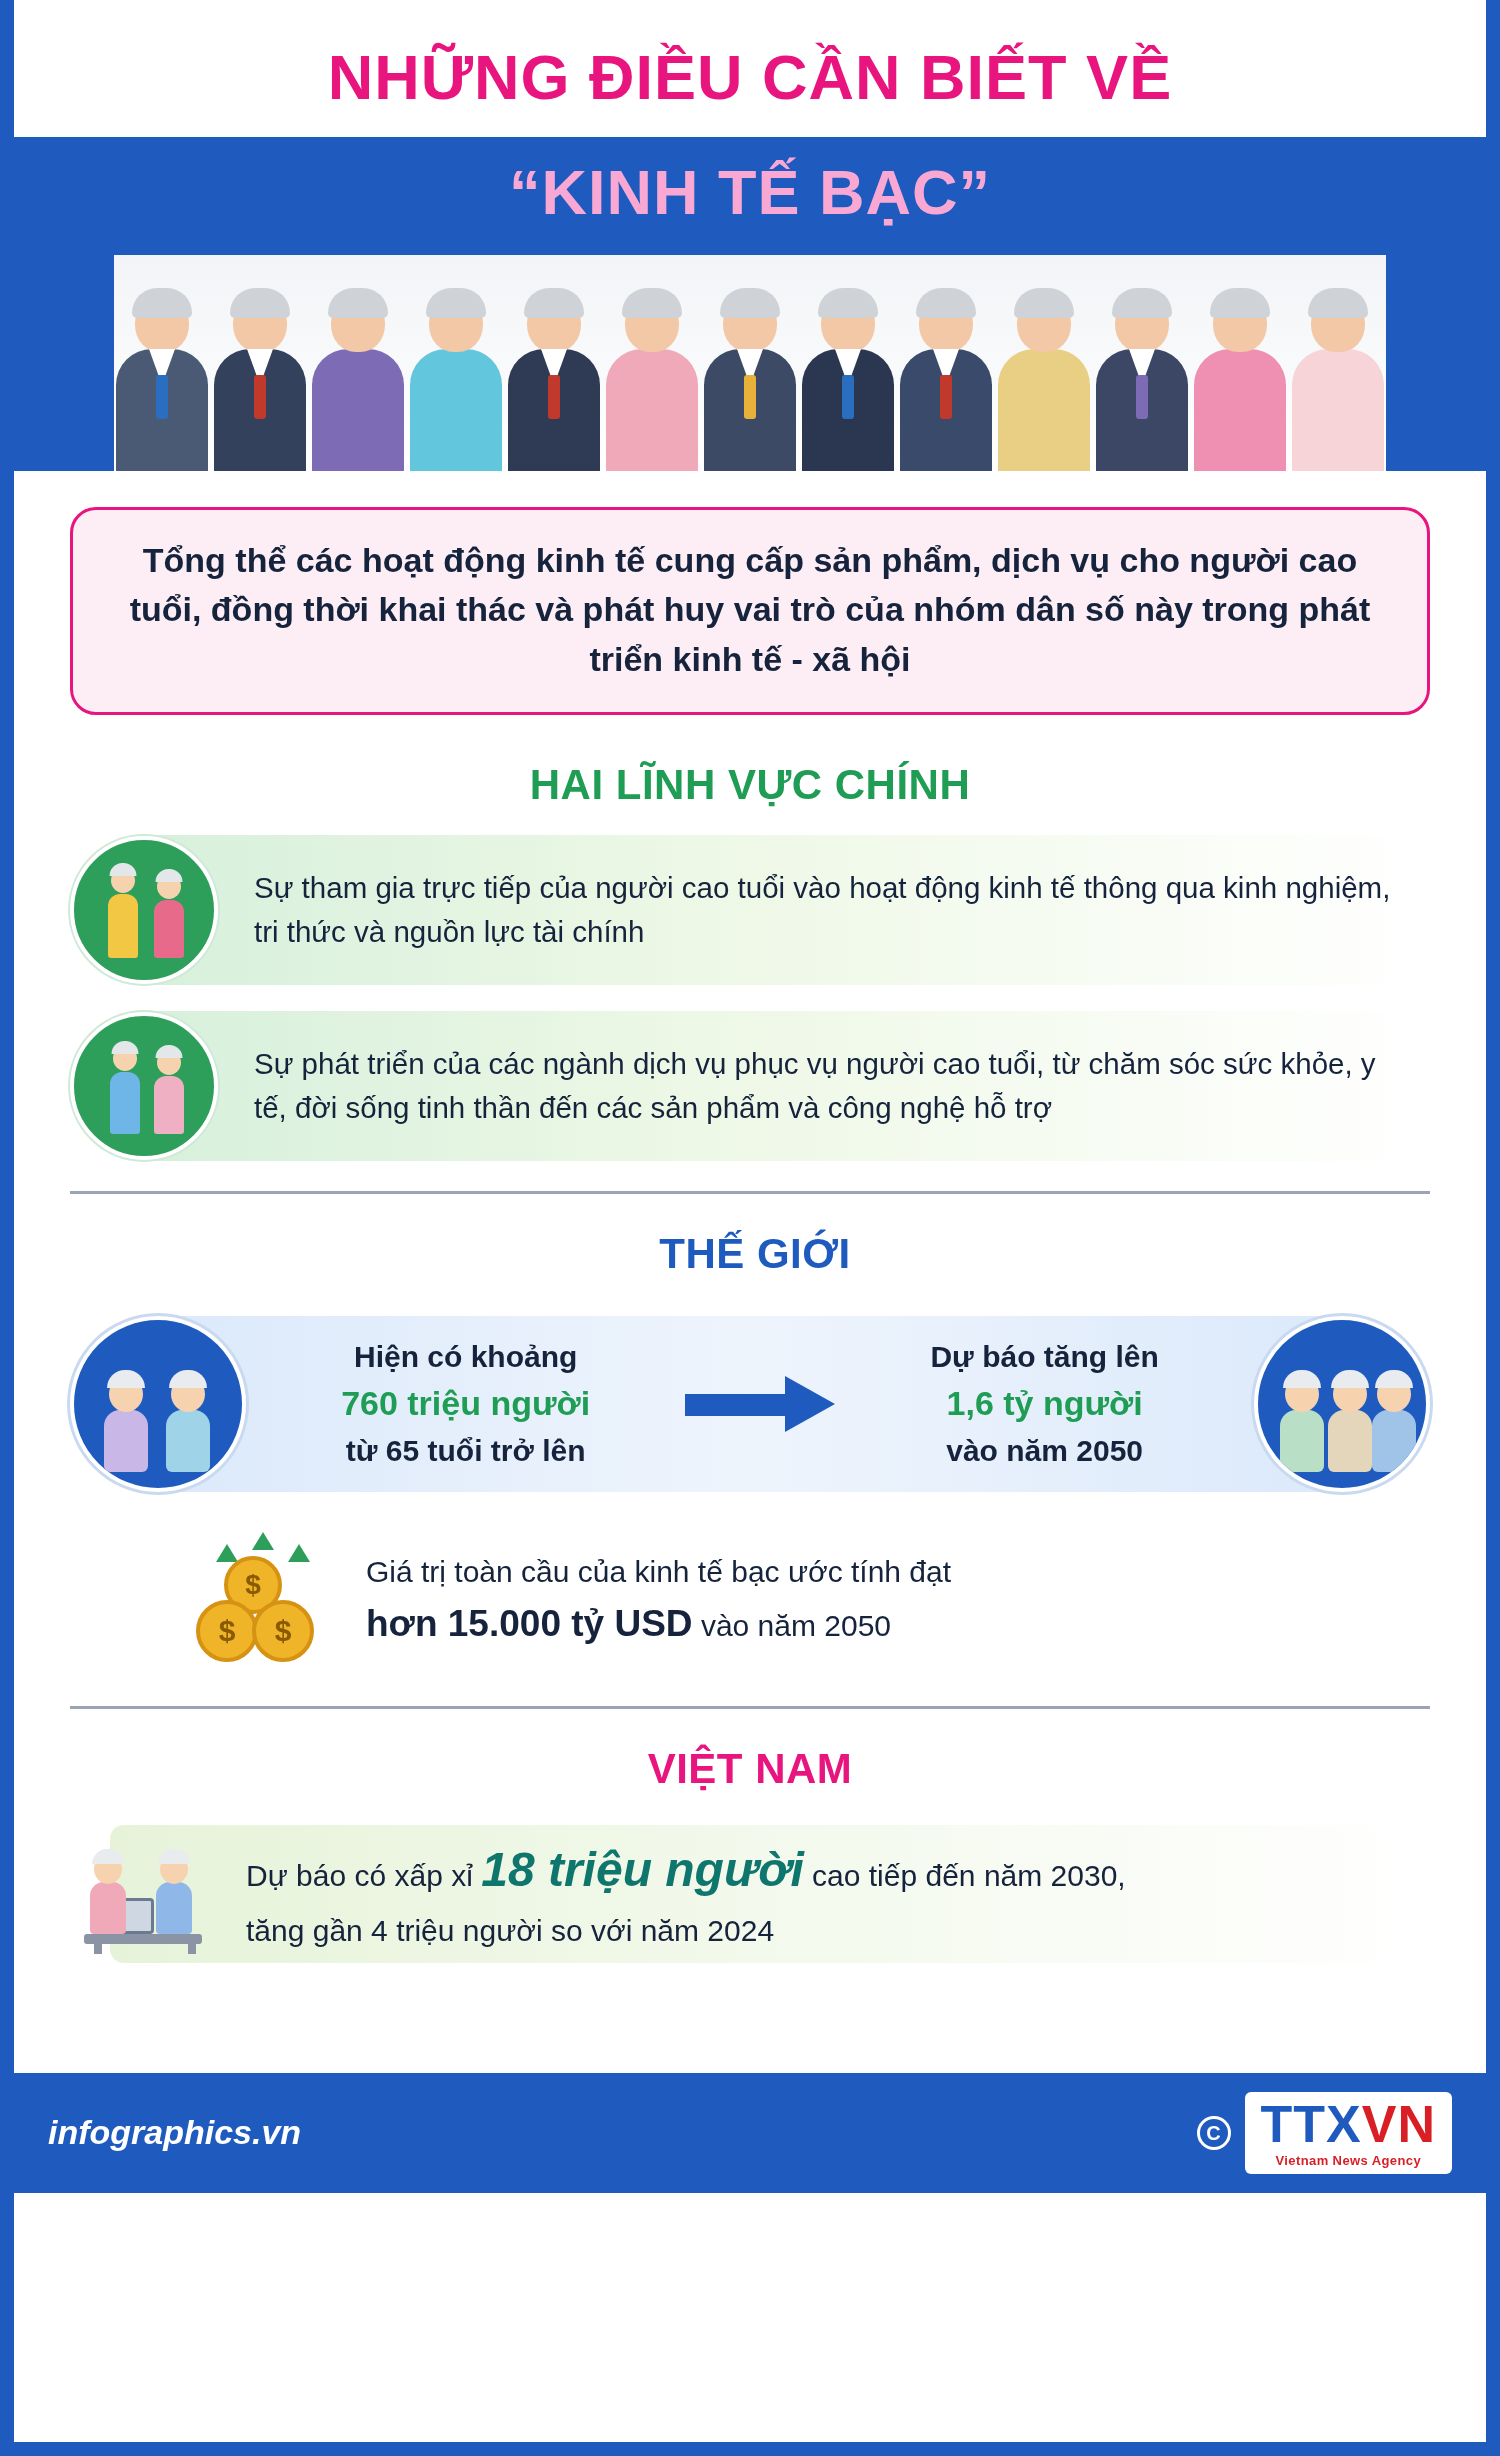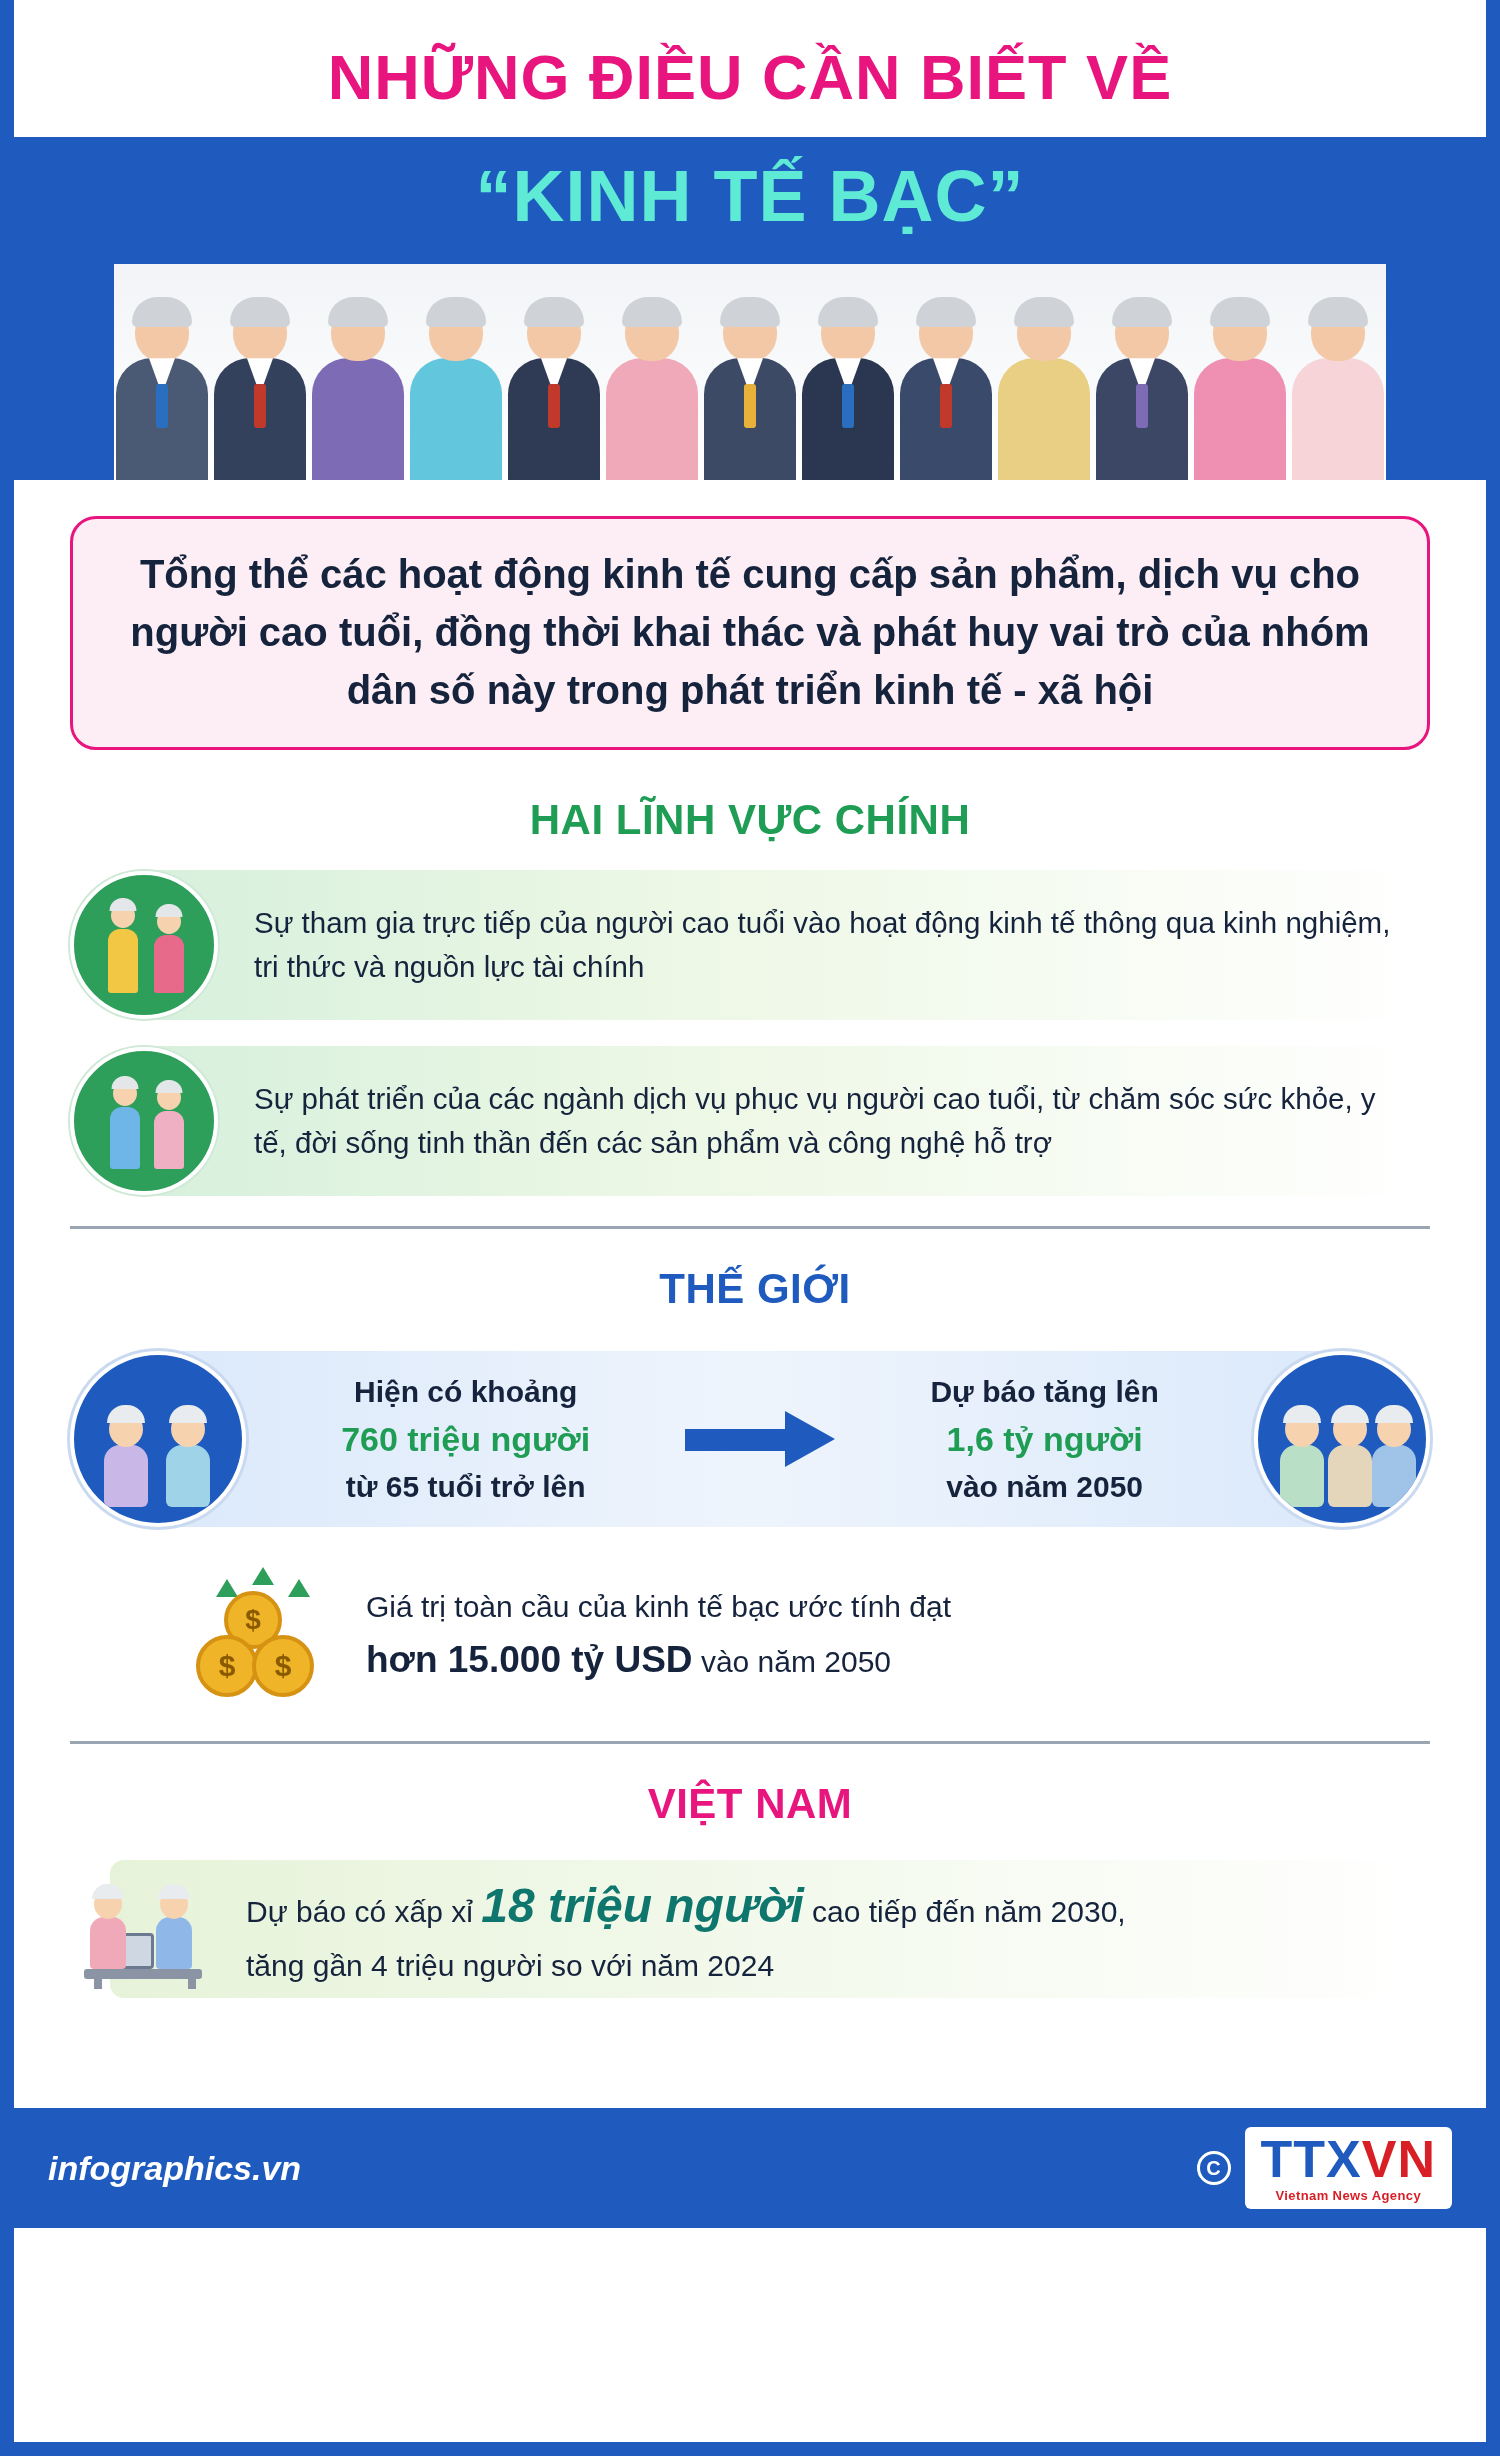--- a/index.html
+++ b/index.html
@@ -32,22 +32,22 @@
     letter-spacing: 1px;
     line-height: 1.06;
     text-transform: uppercase;
   }
   .header-blue {
     background: #1f5bbf;
     text-align: center;
     padding: 22px 0 30px 0;
   }
   .header-blue .t2 {
-    color: #5eead4;
-    font-size: 72px;
+    color: #f9a8d4;
+    font-size: 63px;
     font-weight: bold;
     line-height: 1.05;
     letter-spacing: 1px;
     text-transform: uppercase;
   }
 
   
   .crowd-band {
     position: relative;
     height: 218px;
@@ -97,21 +97,21 @@
   .definition-wrap { padding: 34px 56px 10px 56px; }
   .definition {
     border: 3px solid #e8157f;
     border-radius: 26px;
     background: #fdeef5;
     padding: 26px 40px 28px 40px;
     text-align: center;
   }
   .definition p {
     color: #16233c;
-    font-size: 40px;
+    font-size: 34px;
     font-weight: bold;
     line-height: 1.45;
   }
 
   
   .sec-heading {
     text-align: center;
     font-size: 42px;
     font-weight: bold;
     letter-spacing: 0.5px;

